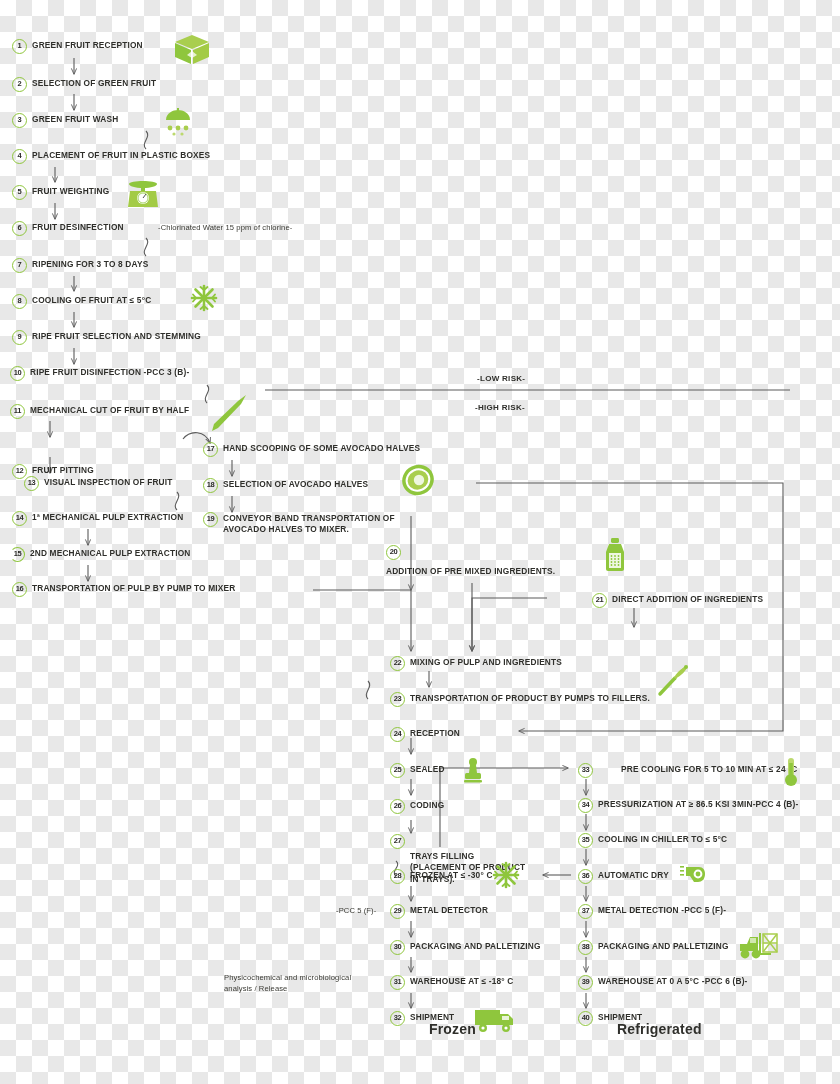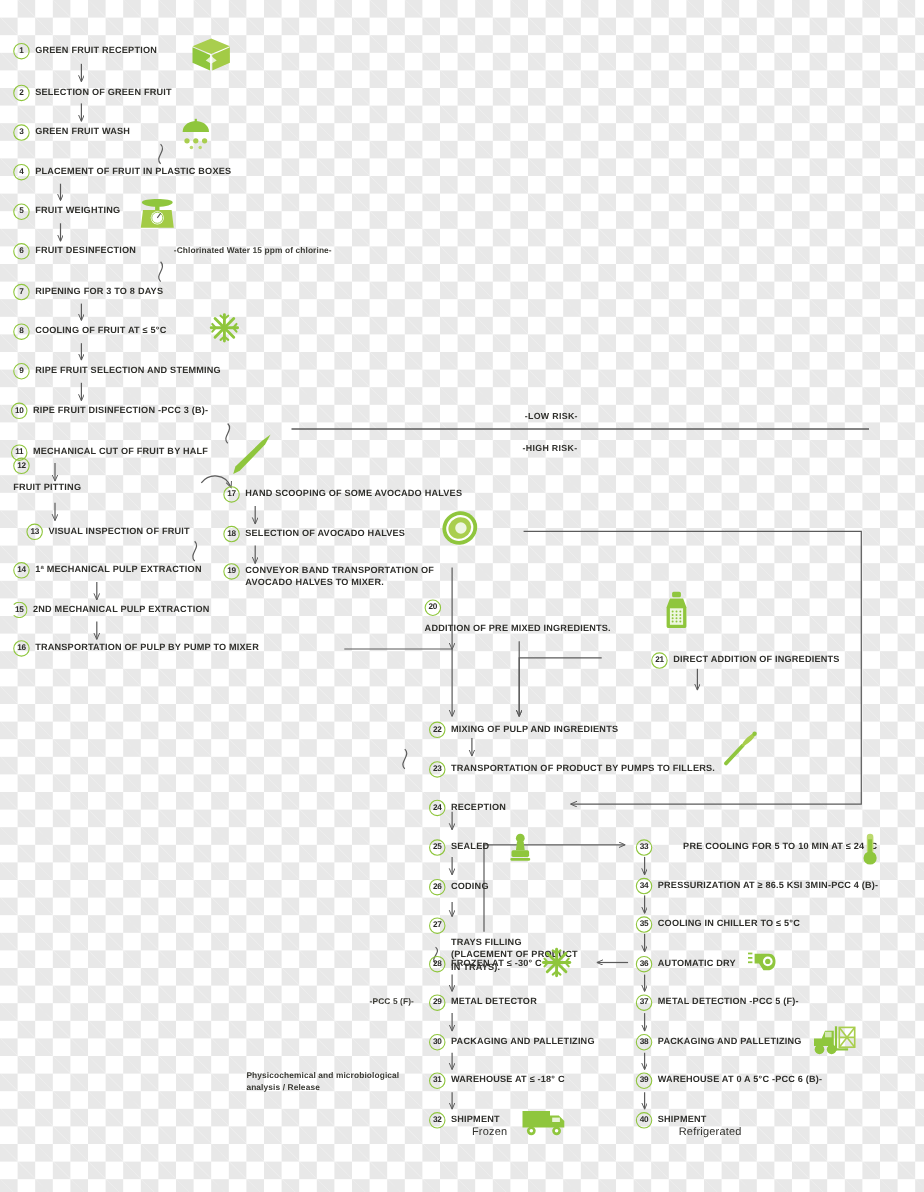--- a/index.html
+++ b/index.html
@@ -45,26 +45,26 @@
     font-size: 8.3px;
     font-weight: bold;
     letter-spacing: 0.18px;
     line-height: 11.4px;
     padding-top: 1px;
   }
   .lbl.two { white-space: normal; width: 176px; }
   .lbl.two2 { white-space: normal; width: 120px; margin-top: 16px; }
   .sub {
     position:absolute;
-    color:#2f2f2b; font-size:10px; font-weight:normal;
+    color:#2f2f2b; font-size:14px; font-weight:bold;
     letter-spacing:0.18px; line-height:11.4px;padding-left:19px;
   }
   .note {
     position:absolute;
-    color:#3a3a34; font-size:7.6px; font-weight:bold;
+    color:#3a3a34; font-size:7.6px; font-weight:normal;
     letter-spacing:0.1px; line-height:10.6px;
   }
   .risk {
     position:absolute;
     color:#2f2f2b; font-size:8px; font-weight:bold; letter-spacing:0.3px;
   }
   .icon { position:absolute; }
   svg { display:block; overflow:visible; }
 </style>
 </head>
@@ -182,21 +182,21 @@
     <div class="lbl">RIPE FRUIT SELECTION AND STEMMING</div>
   </div>
   <div class="step" style="left:10px; top:366px;">
     <div class="num">10</div>
     <div class="lbl">RIPE FRUIT DISINFECTION  -PCC 3 (B)-</div>
   </div>
   <div class="step" style="left:10px; top:404px;">
     <div class="num">11</div>
     <div class="lbl">MECHANICAL CUT OF FRUIT BY HALF</div>
   </div>
-  <div class="step" style="left:12px; top:416px;flex-direction:column;">
+  <div class="step" style="left:12px; top:464px;">
     <div class="num">12</div>
     <div class="lbl">FRUIT PITTING</div>
   </div>
   <div class="step" style="left:12px; top:476px;margin-left:12px;">
     <div class="num">13</div>
     <div class="lbl">VISUAL INSPECTION OF FRUIT</div>
   </div>
   <div class="step" style="left:12px; top:511px;">
     <div class="num">14</div>
     <div class="lbl">1ª MECHANICAL PULP EXTRACTION</div>

